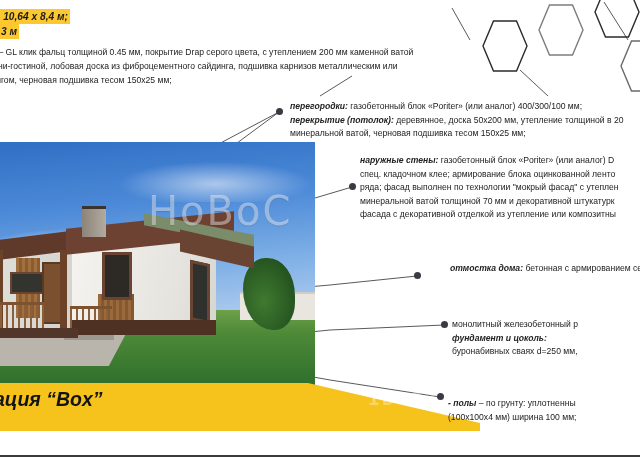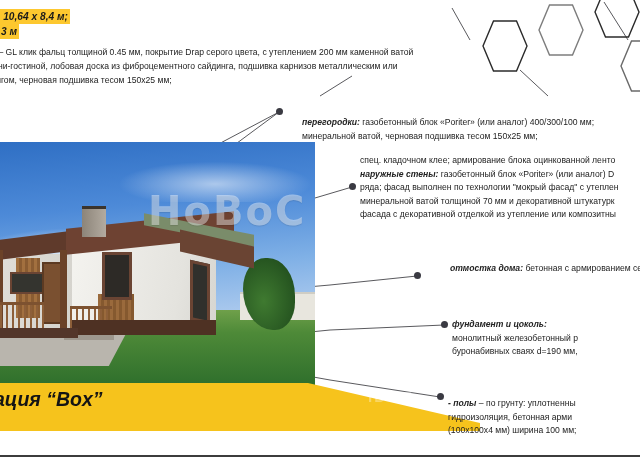--- a/index.html
+++ b/index.html
@@ -190,21 +190,21 @@
     position: absolute; left: 76px; top: 104px; width: 42px; height: 24px;
     border-top: 3px solid #7d5230;
     background: repeating-linear-gradient(90deg,#8d5f39 0 2px,transparent 2px 6px);
   }
   .steps {
     position: absolute; left: 70px; top: 126px; width: 50px; height: 12px;
     background: #9d978d;
   }
   .watermark {
     position: absolute; left: 148px; top: 188px;
-    font-size: 40px; font-weight: bold; letter-spacing: 2px;
+    font-size: 40px; font-weight: normal; letter-spacing: 2px;
     color: rgba(255,255,255,0.42);
     font-family: "DejaVu Sans", sans-serif;
     white-space: nowrap;
     text-shadow: 0 1px 1px rgba(0,0,0,.10);
     pointer-events: none;
   }
 
   
   .banner {
     position: absolute; left: 0; top: 383px; width: 480px; height: 48px;
@@ -218,38 +218,38 @@
   }
   .banner-wm {
     position: absolute; left: 352px; top: 358px;
     font-size: 26px; font-weight: bold; letter-spacing: 3px;
     color: rgba(255,255,255,0.30);
     font-family: "DejaVu Sans", sans-serif;
     white-space: nowrap; pointer-events: none;
   }
   .banner-wm2 {
     position: absolute; left: 368px; top: 388px;
-    font-size: 15px; font-weight: bold; letter-spacing: 2px;
+    font-size: 20px; font-weight: bold; letter-spacing: 2px;
     color: rgba(255,255,255,0.32);
-    font-family: Liberation Sans, sans-serif;
+    font-family: Liberation Mono, monospace;
     white-space: nowrap; pointer-events: none;
   }
 
   
   .callout {
     position: absolute;
     font-size: 8.6px;
     line-height: 13.6px;
     color: #222222;
     white-space: nowrap;
   }
   .callout .ln { display: block; }
   .callout .lead { font-style: italic; font-weight: bold; }
 
-  .c-partitions { left: 302px; top: 100px; margin-top: 16px; }
+  .c-partitions { left: 290px; top: 100px; }
   .c-walls     { left: 360px; top: 154px; }
   .c-apron     { left: 450px; top: 262px; }
   .c-found     { left: 452px; top: 318px; }
   .c-floors    { left: 448px; top: 397px; }
 
   
   .leaders { position: absolute; left: 0; top: 0; width: 640px; height: 457px; pointer-events: none; }
   .dot {
     position: absolute; width: 7px; height: 7px; border-radius: 50%;
     background: #3a3a42;
@@ -353,44 +353,44 @@
   </div>
   <div class="watermark">НоВоС</div>
 
   <div class="banner"></div>
   <div class="banner-wm">СТРОЙ</div>
   <div class="banner-wm2">ID 37</div>
   <div class="banner-title">лектация “Box”</div>
 
   <div class="callout c-partitions">
     <span class="ln"><b class="lead">перегородки:</b><span> газобетонный блок «Poriter» (или аналог) 400/300/100 мм;</span></span>
+    <span class="ln"><b class="lead">перекрытие (потолок):</b><span>  деревянное, доска 50x200 мм, утепление толщиной в 20</span></span>
     <span class="ln"><span>минеральной ватой, черновая подшивка тесом 150x25 мм;</span></span>
   </div>
 
   <div class="callout c-walls">
+    <span class="ln"><b class="lead">наружные стены:</b><span> газобетонный блок «Poriter» (или аналог) D</span></span>
     <span class="ln"><span>спец. кладочном клее; армирование блока оцинкованной ленто</span></span>
-    <span class="ln"><b class="lead">наружные стены:</b><span> газобетонный блок «Poriter» (или аналог) D</span></span>
     <span class="ln"><span>ряда; фасад выполнен по технологии "мокрый фасад" с утеплен</span></span>
     <span class="ln"><span>минеральной ватой толщиной 70 мм и декоративной штукатурк</span></span>
     <span class="ln"><span>фасада с декоративной отделкой из утепление или композитны</span></span>
   </div>
 
   <div class="callout c-apron">
     <span class="ln"><b class="lead">отмостка дома:</b><span> бетонная с армированием сет</span></span>
   </div>
 
   <div class="callout c-found">
+    <span class="ln"><span>монолитный железобетонный р</span></span>
     <span class="ln"><b class="lead">фундамент и цоколь:</b></span>
-    <span class="ln"><span>монолитный железобетонный р</span></span>
-    <span class="ln"><span>буронабивных сваях d=190 мм,</span></span>
+    <span class="ln"><span>буронабивных сваях d=250 мм,</span></span>
   </div>
 
   <div class="callout c-floors">
     <span class="ln"><b class="lead">- полы</b><span> – по грунту: уплотненны</span></span>
-    <span class="ln"><span>гидроизоляция, бетонная арми</span></span>
     <span class="ln"><span>(100x100x4 мм) ширина 100 мм;</span></span>
   </div>
 
   <div class="dot d1"></div>
   <div class="dot d2"></div>
   <div class="dot d3"></div>
   <div class="dot d4"></div>
   <div class="dot d5"></div>
 
   <div class="footline"></div>

